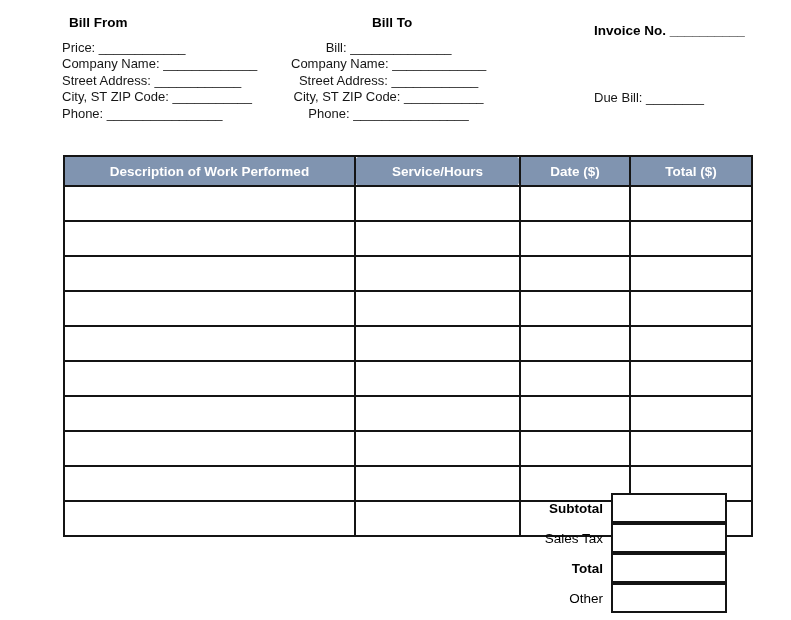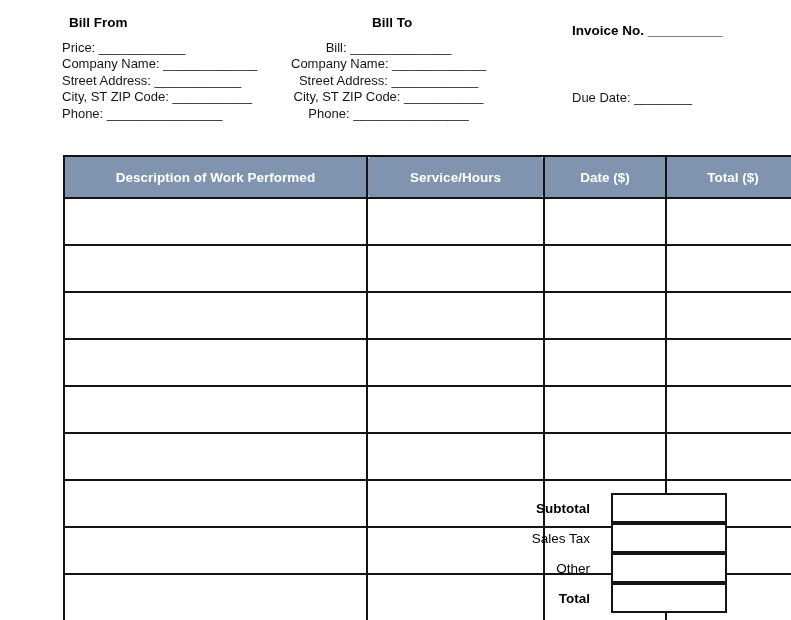--- a/index.html
+++ b/index.html
@@ -32,42 +32,42 @@
     margin-bottom: 8px;
     color: #000000;
     padding-left: 7px;
   }
   #bill-from { left: 62px; }
   #bill-to   { left: 291px; text-align: center; }
 
   
   .meta-line {
     position: absolute;
-    left: 524px;
+    left: 546px;
     font-size: 13px;
     white-space: nowrap;
     color: #161616;
     padding-left: 48px;
   }
   #invoice-no   { top: 23px; font-weight: bold; font-size: 13.5px; color:#000; }
   #invoice-date { top: 59px; }
   #due-date     { top: 90px; }
 
   
   #work-table {
     position: absolute;
     left: 63px;
     top: 155px;
     width: 664px;
     border-collapse: collapse;
     table-layout: fixed;
   }
   #work-table th, #work-table td {
     border: 2px solid #141414;
-    padding: 8px;
+    padding: 2px;
   }
   #work-table th {
     background: #8094B0;
     color: #ffffff;
     font-size: 13.5px;
     font-weight: bold;
     height: 24px;
     text-align: center;
   }
   #work-table td {
@@ -89,21 +89,21 @@
   .summary-row {
     display: flex;
     align-items: stretch;
     height: 30px;
   }
   .summary-label {
     flex: 1;
     font-size: 13.5px;
     color: #000000;
     text-align: right;
-    padding-right: 21px;
+    padding-right: 8px;
     display: flex;
     align-items: center;
     justify-content: flex-end;
   }
   .summary-label.bold { font-weight: bold; }
   .summary-box {
     width: 116px;
     box-sizing: border-box;
     border: 2px solid #141414;
     background: #ffffff;
@@ -126,21 +126,21 @@
   <div id="bill-to" class="party">
     <div class="party-title">Bill To</div>
     <div>Bill: ______________</div>
     <div>Company Name: _____________</div>
     <div>Street Address: ____________</div>
     <div>City, ST ZIP Code: ___________</div>
     <div>Phone: ________________</div>
   </div>
 
   <div id="invoice-no" class="meta-line">Invoice No. __________</div>
-  <div id="due-date" class="meta-line">Due Date: ________</div>
+  <div id="due-date" class="meta-line">Due Bill: ________</div>
 
   <table id="work-table">
     <thead>
       <tr>
         <th class="col-desc">Description of Work Performed</th>
         <th class="col-serv">Service/Hours</th>
         <th class="col-price">Date ($)</th>
         <th class="col-total">Total ($)</th>
       </tr>
     </thead>
@@ -211,22 +211,22 @@
   <div id="summary">
     <div class="summary-row">
       <div class="summary-label bold">Subtotal</div>
       <div class="summary-box"></div>
     </div>
     <div class="summary-row">
       <div class="summary-label">Sales Tax</div>
       <div class="summary-box"></div>
     </div>
     <div class="summary-row">
+      <div class="summary-label bold">Total</div>
+      <div class="summary-box"></div>
+    </div>
+    <div class="summary-row">
       <div class="summary-label">Other</div>
       <div class="summary-box"></div>
     </div>
-    <div class="summary-row">
-      <div class="summary-label bold">Total</div>
-      <div class="summary-box"></div>
-    </div>
   </div>
 
 </div>
 
 </body></html>

